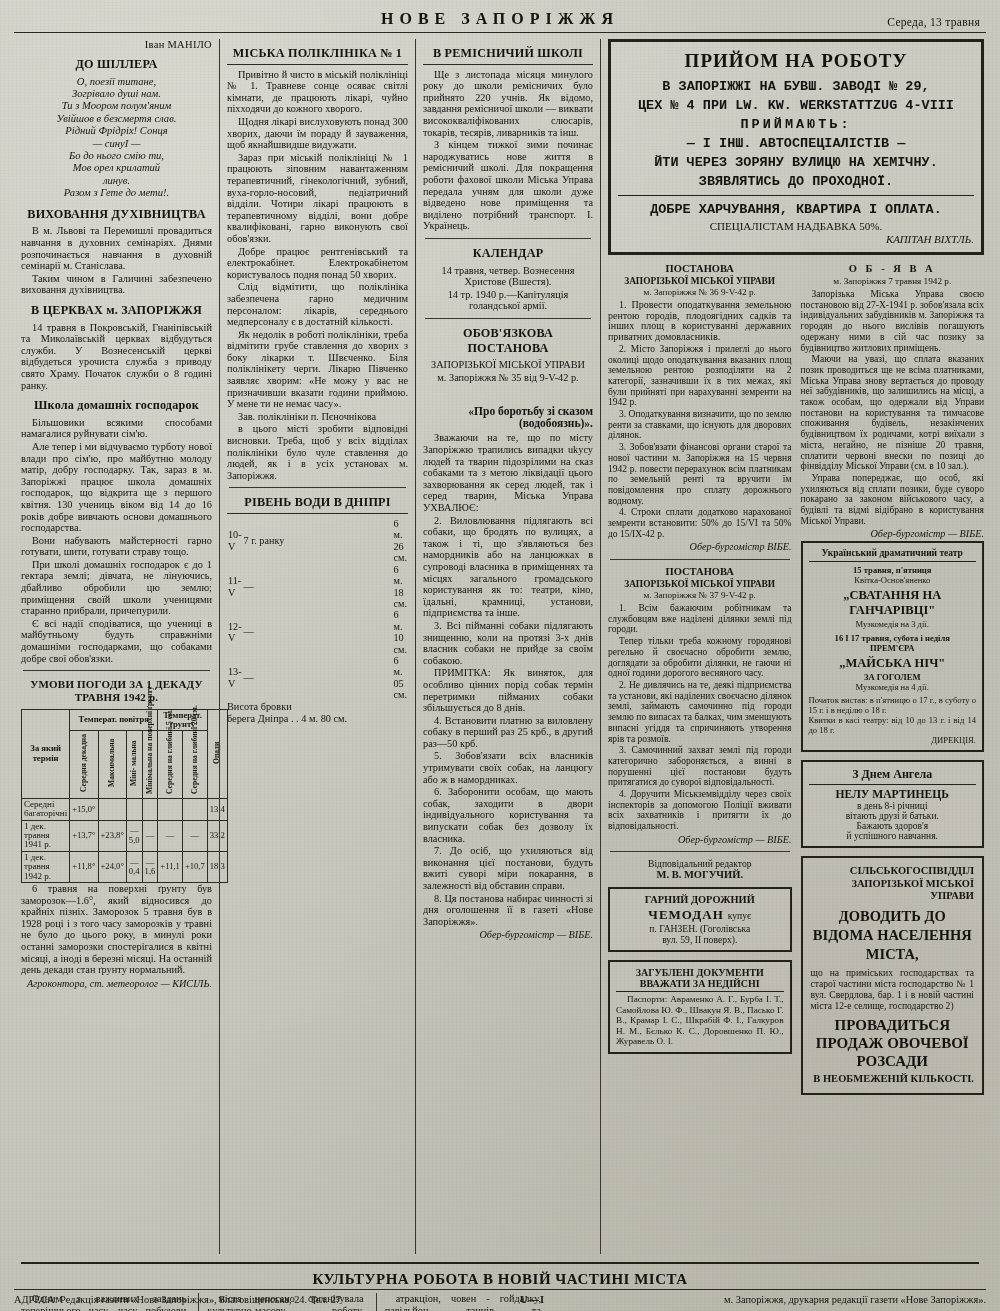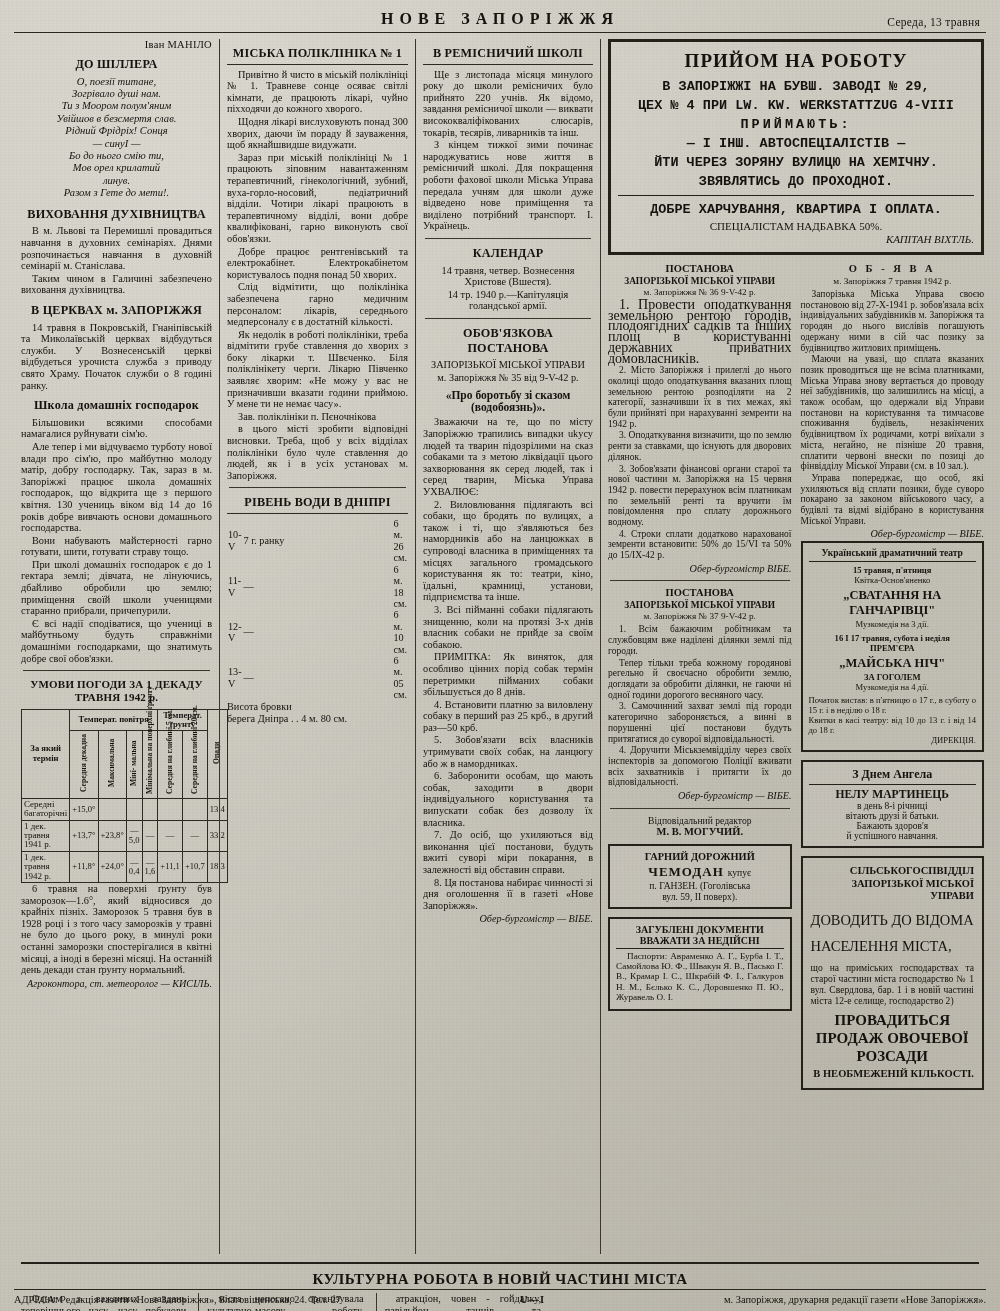--- a/index.html
+++ b/index.html
@@ -56,22 +56,22 @@
   .col + .col { border-left: 1px solid #3a352d; }
   .col.wide { padding-right: 2px; }
 
   h2.hd {
     font-size: 12.2px; font-weight: bold; text-align: center;
     margin: 7px 0 4px; letter-spacing: .2px; line-height: 1.2;
   }
   h2.hd.ul { border-bottom: 1px solid #2e2a23; padding-bottom: 3px; }
   h2.hd.small { font-size: 11px; }
   h3.sub {
-    font-size: 11.5px; font-weight: bold; text-align: center;
-    margin: 6px 0 3px;
+    font-size: 11.5px; font-weight: bold; text-align: right;
+    margin: 22px 0 3px;
   }
   .byline { font-size: 10.5px; text-align: right; margin: 0 0 2px; letter-spacing:.3px;}
   p {
     margin: 0 0 1px;
     font-size: 10.3px;
     line-height: 11.6px;
     text-align: justify;
     text-indent: 11px;
     hyphens: auto;
   }
@@ -108,21 +108,21 @@
   .adrule { border-top: 1px solid #24211b; margin: 5px 0; }
   .twoad { display: grid; grid-template-columns: 1fr 1fr; gap: 0 9px; }
   .theatre { border: 2px solid #24211b; padding: 5px 6px; margin-bottom: 8px; }
   .theatre .tl { font-size: 9.5px; font-weight: bold; text-align: center; line-height: 11px;}
   .theatre .pl { font-size: 12.5px; font-weight: bold; text-align: center; margin: 3px 0 1px;}
   .theatre .sm { font-size: 8.6px; text-align: center; line-height: 10px;}
   .bigbanner {
     border: 2px solid #24211b; padding: 7px 8px; margin-top: 8px;
   }
   .bigbanner .l1 { font-size: 10.5px; font-weight: bold; text-align: right; line-height: 12.5px; }
-  .bigbanner .l2 { font-size: 14.5px; font-weight: normal; line-height: 26px; margin: 4px 0 3px; }
+  .bigbanner .l2 { font-size: 14.5px; font-weight: bold; text-align: center; line-height: 19px; margin: 4px 0 3px; }
   .bigbanner .l3 { font-size: 9.6px; text-align: justify; line-height: 11.2px; }
   .bigbanner .l4 { font-size: 15px; font-weight: bold; text-align: center; line-height: 18px; margin-top: 5px;}
   
   .feature {
     border-top: 2px solid #24211b; border-bottom: 1px solid #24211b;
     margin-top: 8px; padding-top: 4px;
   }
   .feature h2 {
     font-size: 15px; font-weight: bold; text-align: center; margin: 3px 0 5px;
     letter-spacing: .5px;
@@ -176,21 +176,21 @@
       <p>Таким чином в Галичині забезпечено виховання духівництва.</p>
 
       <h2 class="hd">В ЦЕРКВАХ м. ЗАПОРІЖЖЯ</h2>
       <p>14 травня в Покровській, Гнаніпівській та Миколаївській церквах відбудуться служби. У Вознесенській церкві відбудеться урочиста служба з приводу свято Храму. Початок служби о 8 годині ранку.</p>
 
       <h2 class="hd">Школа домашніх господарок</h2>
       <p>Більшовики всякими способами намагалися руйнувати сім'ю.</p>
       <p>Але тепер і ми відчуваємо турботу нової влади про сім'ю, про майбутню молоду матір, добру господарку. Так, зараз в м. Запоріжжі працює школа домашніх господарок, що відкрита ще з першого квітня. 130 учениць віком від 14 до 16 років добре вивчають основи домашнього господарства.</p>
       <p>Вони набувають майстерності гарно готувати, шити, готувати страву тощо.</p>
       <p>При школі домашніх господарок є до 1 гектара землі; дівчата, не лінуючись, дбайливо обробили цю землю; приміщення своїй школи ученицями старанно прибрали, причепурили.</p>
-      <p>Є всі надії сподіватися, що учениці в майбутньому будуть справжніми домашніми господарками, що знатимуть добре свої обов'язки.</p>
+      <p>Є всі надії сподіватися, що учениці в майбутньому будуть справжніми домашніми господарками, що собаками добре свої обов'язки.</p>
 
       <div class="rule"></div>
       <h2 class="hd small">УМОВИ ПОГОДИ ЗА 1 ДЕКАДУ ТРАВНЯ 1942 р.</h2>
 
       <table class="t">
         <tbody>
             <tr>
           <th rowspan="2">За який термін</th>
           <th colspan="4">Температ. повітря</th>
           <th colspan="2">Температ. ґрунту</th>
@@ -323,34 +323,35 @@
         <div class="adsm">СПЕЦІАЛІСТАМ НАДБАВКА 50%.</div>
         <div class="adsm i" style="text-align:right;font-style:italic">КАПІТАН ВІХТЛЬ.</div>
       </div>
 
       <div class="twoad">
         <div>
           <div class="docs">
             <div class="hd2">ПОСТАНОВА</div>
             <div class="cen b" style="font-size:9.4px">ЗАПОРІЗЬКОЇ МІСЬКОЇ УПРАВИ</div>
             <div class="cen" style="font-size:9.2px;margin-bottom:2px">м. Запоріжжя № 36     9-V-42 р.</div>
-            <p style="font-size:14px;line-height:10.7px">1. Провести оподаткування земельною рентою городів, плодоягідних садків та інших площ в користуванні державних приватних домовласників.</p>
+            <p style="font-size:10px;line-height:10.7px">1. Провести оподаткування земельною рентою городів, плодоягідних садків та інших площ в користуванні державних приватних домовласників.</p>
             <p style="font-size:9.5px;line-height:10.7px">2. Місто Запоріжжя і прилеглі до нього околиці щодо оподаткування вказаних площ земельною рентою розподіляти на 2 категорії, зазначивши їх в тих межах, які були прийняті при нарахуванні земренти на 1942 р.</p>
             <p style="font-size:9.5px;line-height:10.7px">3. Оподаткування визначити, що по землю ренти за ставками, що існують для дворових ділянок.</p>
             <p style="font-size:9.5px;line-height:10.7px">3. Зобов'язати фінансові органи старої та нової частини м. Запоріжжя на 15 червня 1942 р. повести перерахунок всім платникам по земельній ренті та вручити їм повідомлення про сплату дорожнього водному.</p>
             <p style="font-size:9.5px;line-height:10.7px">4. Строки сплати додатково нарахованої земренти встановити: 50% до 15/VI та 50% до 15/IX-42 р.</p>
             <p class="sig">Обер-бургоміcтр ВІБЕ.</p>
           </div>
           <div class="rule"></div>
           <div class="docs">
             <div class="hd2">ПОСТАНОВА</div>
             <div class="cen b" style="font-size:9.4px">ЗАПОРІЗЬКОЇ МІСЬКОЇ УПРАВИ</div>
             <div class="cen" style="font-size:9.2px;margin-bottom:2px">м. Запоріжжя   № 37   9-V-42 р.</div>
             <p style="font-size:9.5px;line-height:10.7px">1. Всім бажаючим робітникам та службовцям вже наділені ділянки землі під городи.</p>
             <p style="font-size:9.5px;line-height:10.7px">Тепер тільки треба кожному городянові регельно й своєчасно обробити землю, доглядати за обробити ділянки, не гаючи ні одної години дорогого весняного часу.</p>
+            <p style="font-size:9.5px;line-height:10.7px">2. Не дивлячись на те, деякі підприємства та установи, які наділених своєчасно ділянок землі, займають самочинно під городи землю по випасах та балках, чим зменшують випасні угіддя та спричиняють утворення ярів та розмоїв.</p>
             <p style="font-size:9.5px;line-height:10.7px">3. Самочинний захват землі під городи категорично забороняється, а винні в порушенні цієї постанови будуть притягатися до суворої відповідальності.</p>
             <p style="font-size:9.5px;line-height:10.7px">4. Доручити Міськземвідділу через своїх інспекторів за допомогою Поліції вживати всіх захватників і притягти їх до відповідальності.</p>
             <p class="sig">Обер-бургоміcтр — ВІБЕ.</p>
           </div>
           <div class="rule"></div>
           <div class="docs cen">
             <div style="font-size:9.6px">Відповідальний редактор</div>
             <div class="b" style="font-size:10.5px">М. В. МОГУЧИЙ.</div>
           </div>
           <div class="adbox" style="margin-top:7px;padding:5px 6px">

